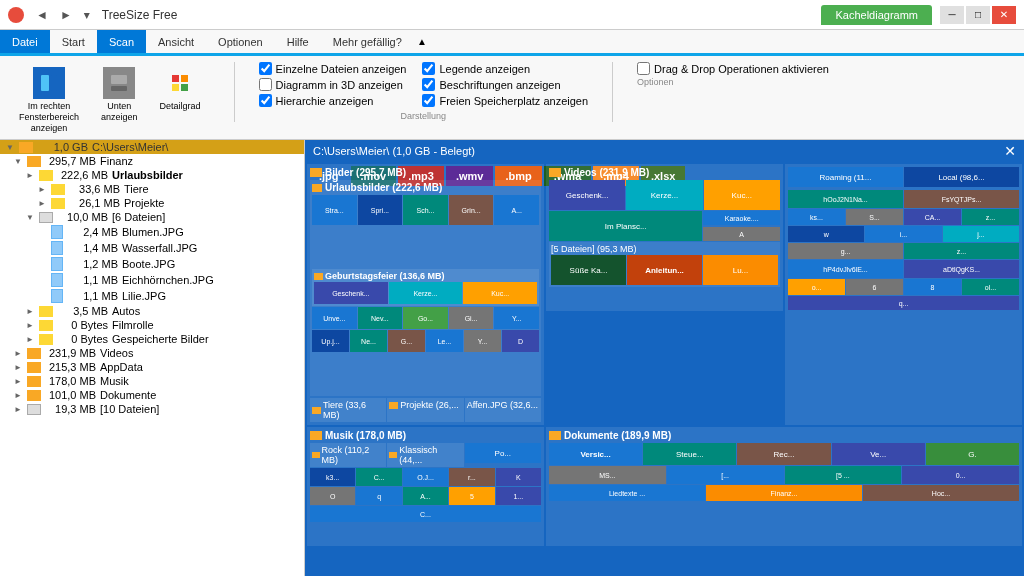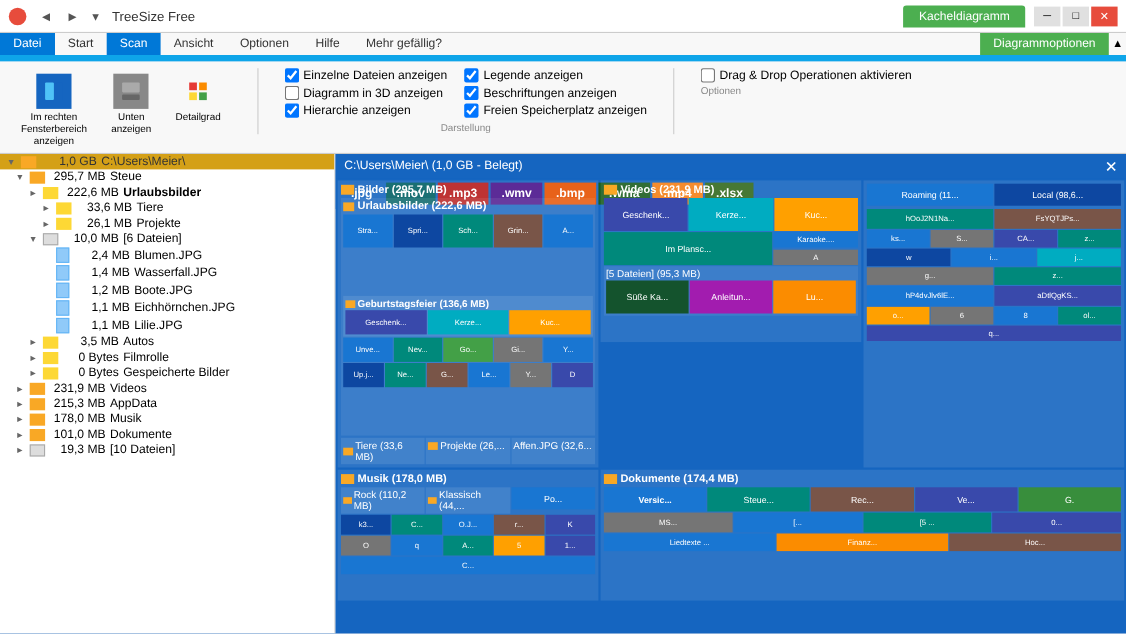--- a/index.html
+++ b/index.html
@@ -10,21 +10,21 @@
     #titlebar .logo { width: 16px; height: 16px; background: #e74c3c; border-radius: 50%; margin-right: 8px; }
     #titlebar .nav-btns { display: flex; gap: 4px; margin-right: 8px; }
     #titlebar .nav-btns span { font-size: 12px; color: #555; cursor: pointer; padding: 2px 4px; }
     #titlebar .app-title { flex: 1; font-size: 12px; color: #333; }
     #titlebar .kachel-tab { background: #4caf50; color: white; padding: 4px 14px; font-size: 11px; border-radius: 3px 3px 0 0; }
     #titlebar .win-btns { display: flex; gap: 2px; margin-left: 8px; }
     #titlebar .win-btn { width: 24px; height: 18px; display: flex; align-items: center; justify-content: center; font-size: 10px; cursor: pointer; background: #e0e0e0; }
     #titlebar .win-btn:last-child { background: #e74c3c; color: white; }
 
     
-    #menubar { background: #f8f8f8; height: 26px; display: flex; align-items: stretch; border-bottom: 6px solid #0ea5e9; }
+    #menubar { background: #f8f8f8; height: 26px; display: flex; align-items: stretch; border-bottom: 3px solid #0ea5e9; }
     #menubar .menu-item { padding: 0 12px; display: flex; align-items: center; cursor: pointer; font-size: 11px; color: #333; }
     #menubar .menu-item.active { background: #0078d7; color: white; }
     #menubar .menu-item.scan-active { background: #0078d7; color: white; }
     #menubar .diagramm-opts { background: #4caf50; color: white; margin-left: auto; padding: 0 12px; display: flex; align-items: center; cursor: pointer; }
 
     
     #ribbon { background: #f8f8f8; border-bottom: 1px solid #ccc; padding: 6px 10px; display: flex; gap: 20px; align-items: flex-start; }
     .ribbon-checkbox { display: flex; align-items: center; gap: 4px; font-size: 11px; }
     .ribbon-checkbox input { margin: 0; }
     .ribbon-separator { width: 1px; background: #ccc; height: 60px; margin: 0 4px; }
@@ -52,21 +52,21 @@
 
     
     ::-webkit-scrollbar { width: 8px; }
     ::-webkit-scrollbar-track { background: #f0f0f0; }
     ::-webkit-scrollbar-thumb { background: #aaa; }
 
     .tile-blue { background: #1976d2; }
     .tile-darkblue { background: #0d47a1; }
     .tile-teal { background: #00897b; }
     .tile-brown { background: #795548; }
-    .tile-red { background: #a21caf; }
+    .tile-red { background: #c2410c; font-weight: bold; }
     .tile-orange { background: #fb8c00; }
     .tile-green { background: #43a047; }
     .tile-gray { background: #757575; }
     .tile-indigo { background: #3949ab; }
     .tile-cyan { background: #00acc1; }
     .tile-pink { background: #14532d; }
     .tile-amber { background: #ffa000; }
 
     #full-diagram { position: absolute; top: 22px; left: 0; right: 0; bottom: 28px; padding: 2px; }
     
@@ -93,21 +93,20 @@
 </div>
 
 <div id="menubar">
   <div class="menu-item active">Datei</div>
   <div class="menu-item">Start</div>
   <div class="menu-item scan-active">Scan</div>
   <div class="menu-item">Ansicht</div>
   <div class="menu-item">Optionen</div>
   <div class="menu-item">Hilfe</div>
   <div class="menu-item">Mehr gefällig?</div>
-  <div class="diagramm-opts">Diagrammoptionen</div>
   <div style="width:16px;display:flex;align-items:center;justify-content:center;cursor:pointer;font-size:10px;">▲</div>
 </div>
 
 <div id="ribbon" style="height:84px;">
 
   <div style="display:flex;gap:4px;align-items:flex-start;flex-direction:column;">
     <div style="display:flex;gap:4px;">
       <div class="ribbon-large-btn">
         <div class="ribbon-icon-pos">
           <svg width="20" height="20">
@@ -198,21 +197,21 @@
         <div style="width:14px;height:11px;background:#f9a825;margin:0 3px;display:inline-block;"></div>
         <span class="tree-size">1,0 GB</span>
         <span class="tree-label">C:\Users\Meier\</span>
       </div>
 
       <div class="tree-item">
         <span style="display:inline-block;width:8px;"></span>
         <span class="toggle">▼</span>
         <div style="width:14px;height:11px;background:#f9a825;margin:0 3px;display:inline-block;"></div>
         <span class="tree-size">295,7 MB</span>
-        <span class="tree-label">Steue</span>
+        <span class="tree-label">Finanz</span>
       </div>
 
       <div class="tree-item">
         <span style="display:inline-block;width:20px;"></span>
         <span class="toggle">►</span>
         <div style="width:14px;height:11px;background:#fdd835;margin:0 3px;display:inline-block;"></div>
         <span class="tree-size">222,6 MB</span>
         <span class="tree-label" style="font-weight:bold;">Urlaubsbilder</span>
       </div>
 
@@ -517,21 +516,21 @@
               <div class="tile tile-indigo" style="height:18px;font-size:7px;">1...</div>
             </div>
             <div style="display:grid;grid-template-columns:1fr;gap:1px;margin-top:1px;">
               <div class="tile tile-blue" style="height:16px;font-size:7px;">C...</div>
             </div>
           </div>
 
           <div style="grid-column:2/4;grid-row:3;background:rgba(255,255,255,0.1);padding:3px;display:flex;flex-direction:column;">
             <div style="color:white;font-size:10px;font-weight:bold;margin-bottom:2px;display:flex;align-items:center;gap:3px;">
               <div style="width:12px;height:9px;background:#f9a825;display:inline-block;"></div>
-              <span>Dokumente (174,4 MB)</span>
+              <span>Dokumente (189,9 MB)</span>
             </div>
             <div style="display:grid;grid-template-columns:repeat(5,1fr);gap:1px;">
               <div class="tile tile-blue" style="height:22px;font-size:8px;font-weight:bold;">Versic...</div>
               <div class="tile tile-teal" style="height:22px;font-size:8px;">Steue...</div>
               <div class="tile tile-brown" style="height:22px;font-size:8px;">Rec...</div>
               <div class="tile tile-indigo" style="height:22px;font-size:8px;">Ve...</div>
               <div class="tile tile-green" style="height:22px;font-size:8px;background:#388e3c;">G.</div>
             </div>
             <div style="display:grid;grid-template-columns:repeat(4,1fr);gap:1px;margin-top:1px;">
               <div class="tile tile-gray" style="height:18px;font-size:7px;">MS...</div>

